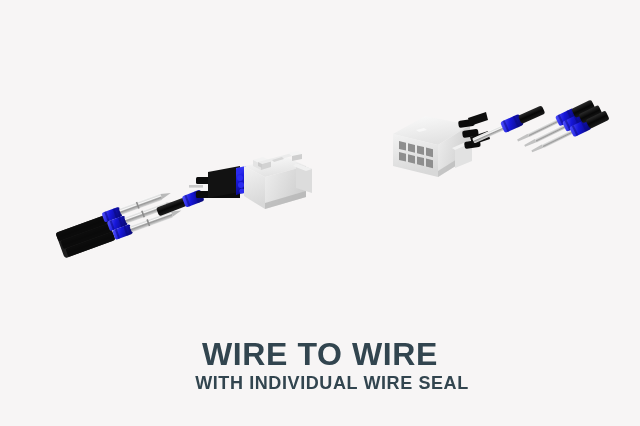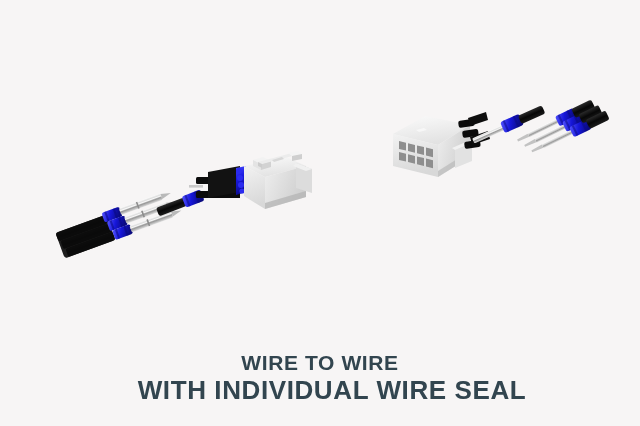--- a/index.html
+++ b/index.html
@@ -21,22 +21,22 @@
     line-height:1.16;
     user-select:none;
   }
   .cap-line{
     display:block;
     font-weight:bold;
     letter-spacing:0.6px;
     font-size:25px;
     white-space:nowrap;
   }
-  .cap-line.l1{font-size:21px;margin-top:15px;}
-  .cap-line.l2{font-size:26px;margin-left:24px;}
+  .cap-line.l1{font-size:32px;}
+  .cap-line.l2{font-size:18px;margin-left:24px;}
 </style>
 </head>
 <body style="background: rgb(247, 245, 245);">
 
 <div id="stage">
 
   <div class="scene">
     <svg class="render" viewBox="0 0 640 426" xmlns="http://www.w3.org/2000/svg">
       <defs>
 

